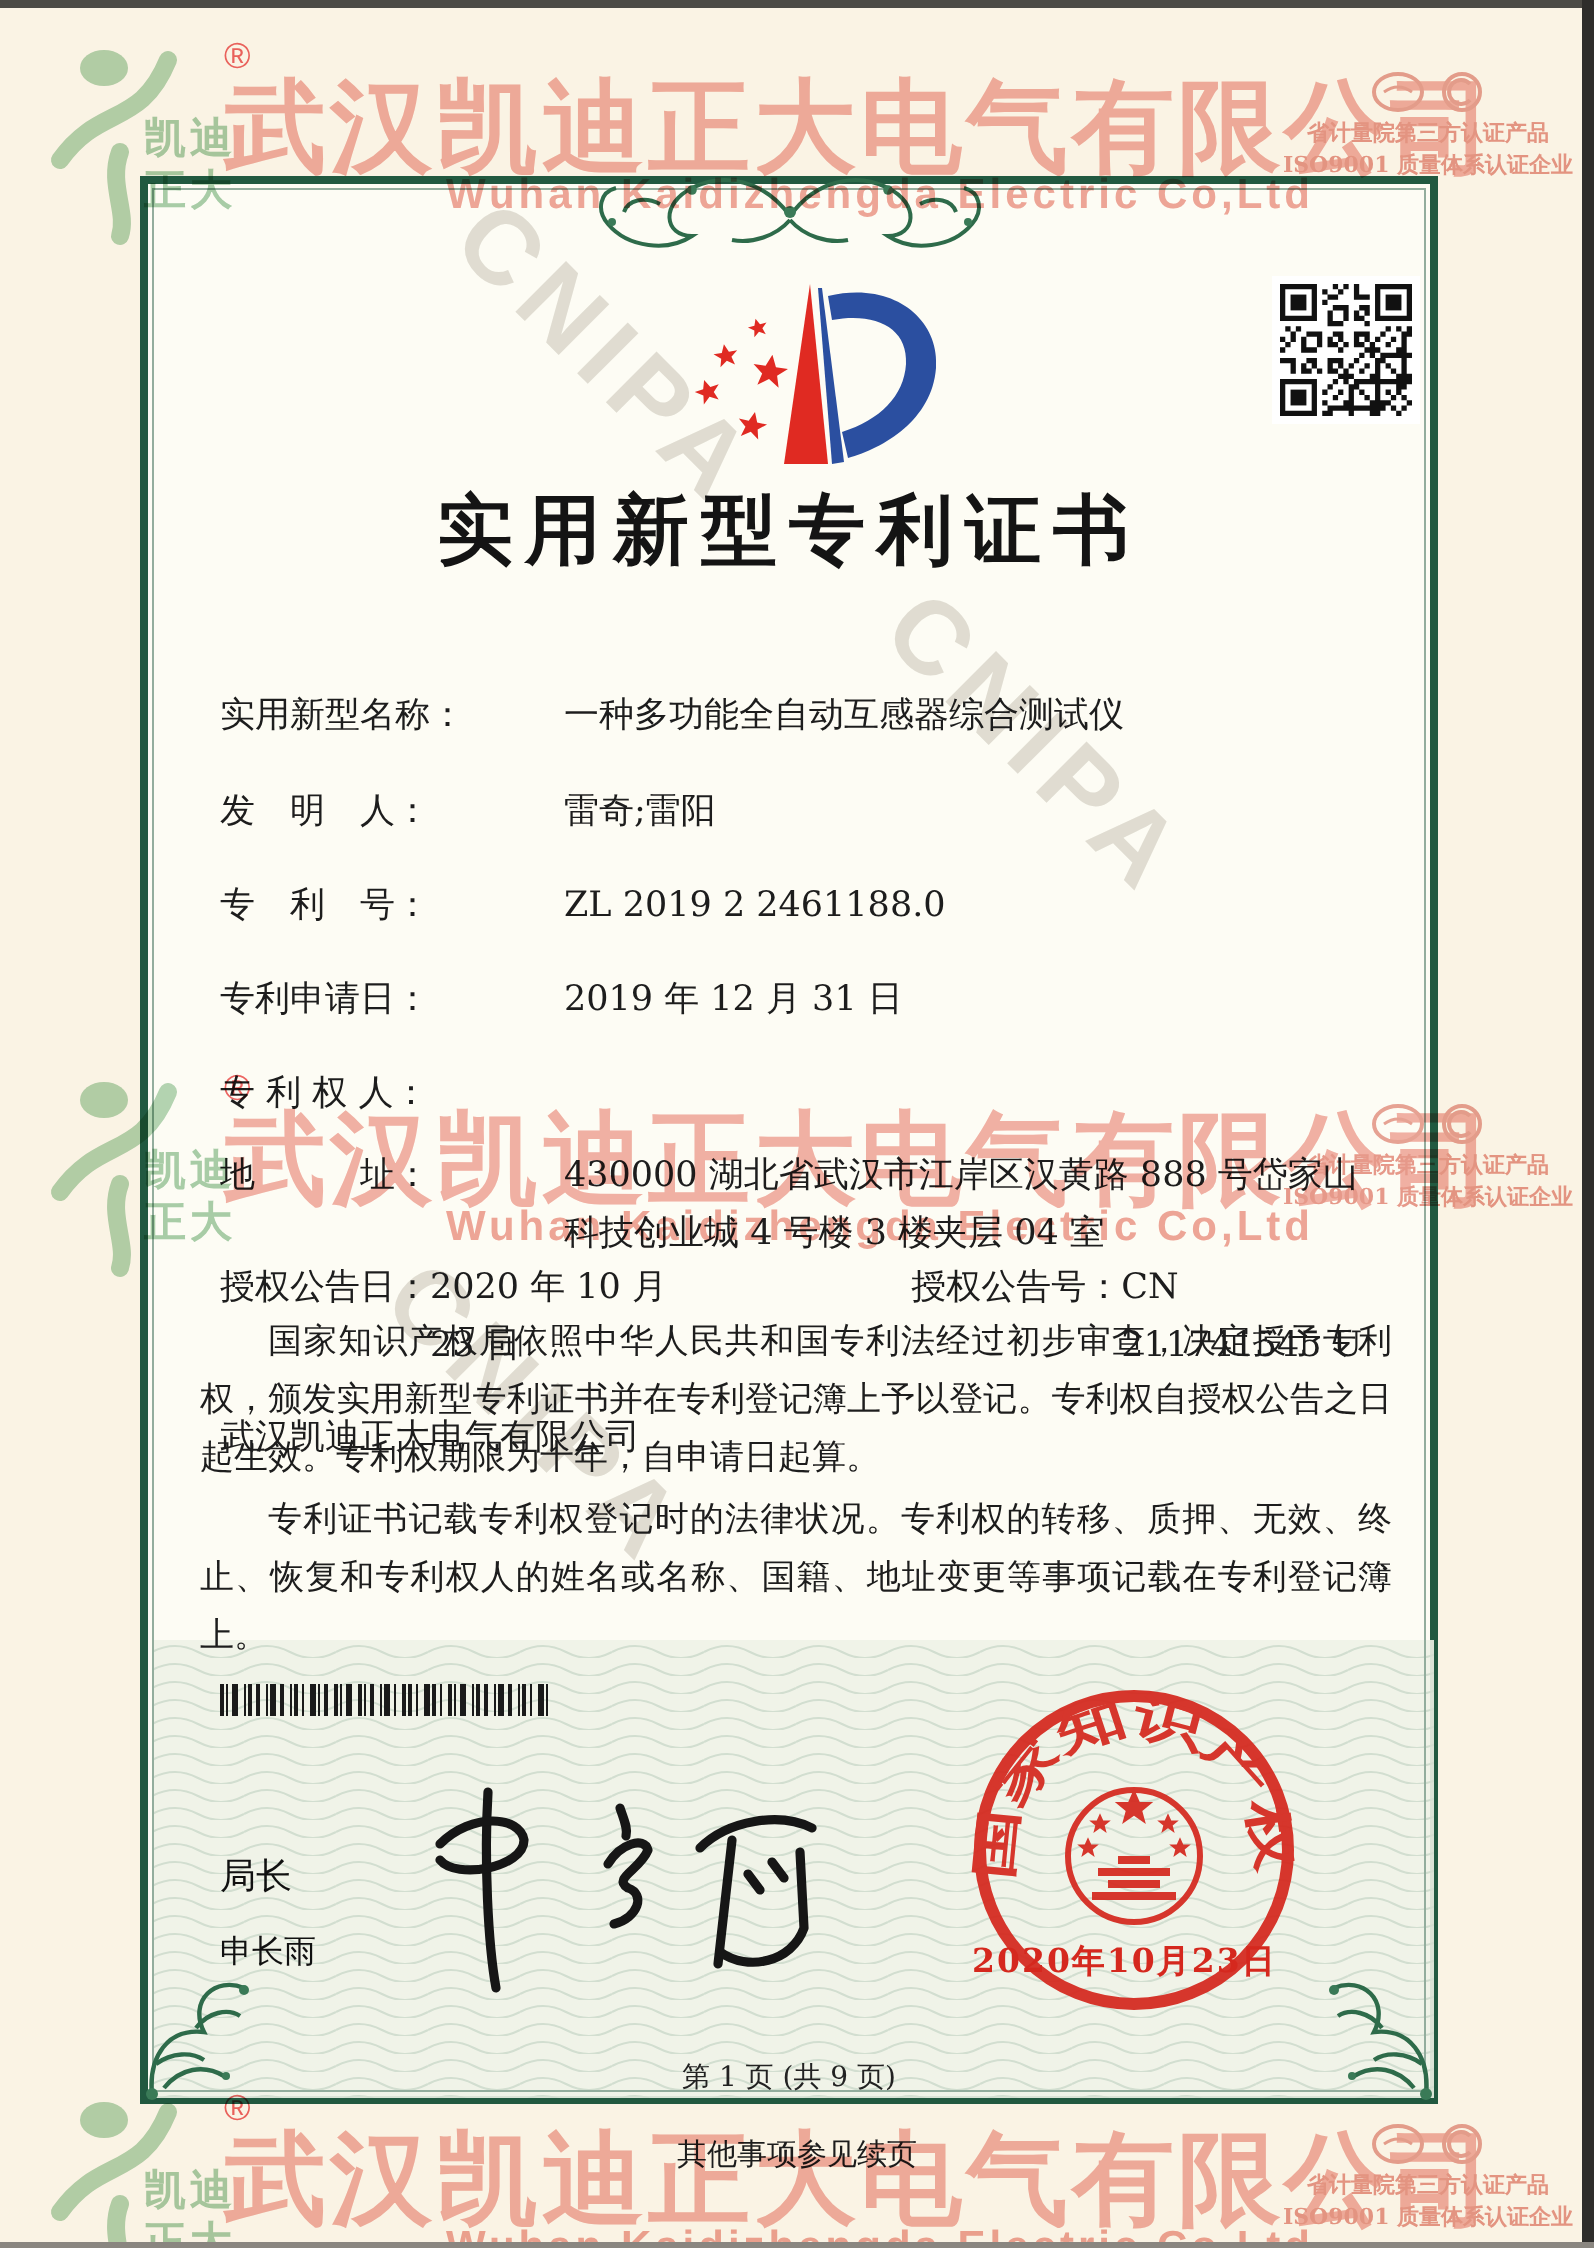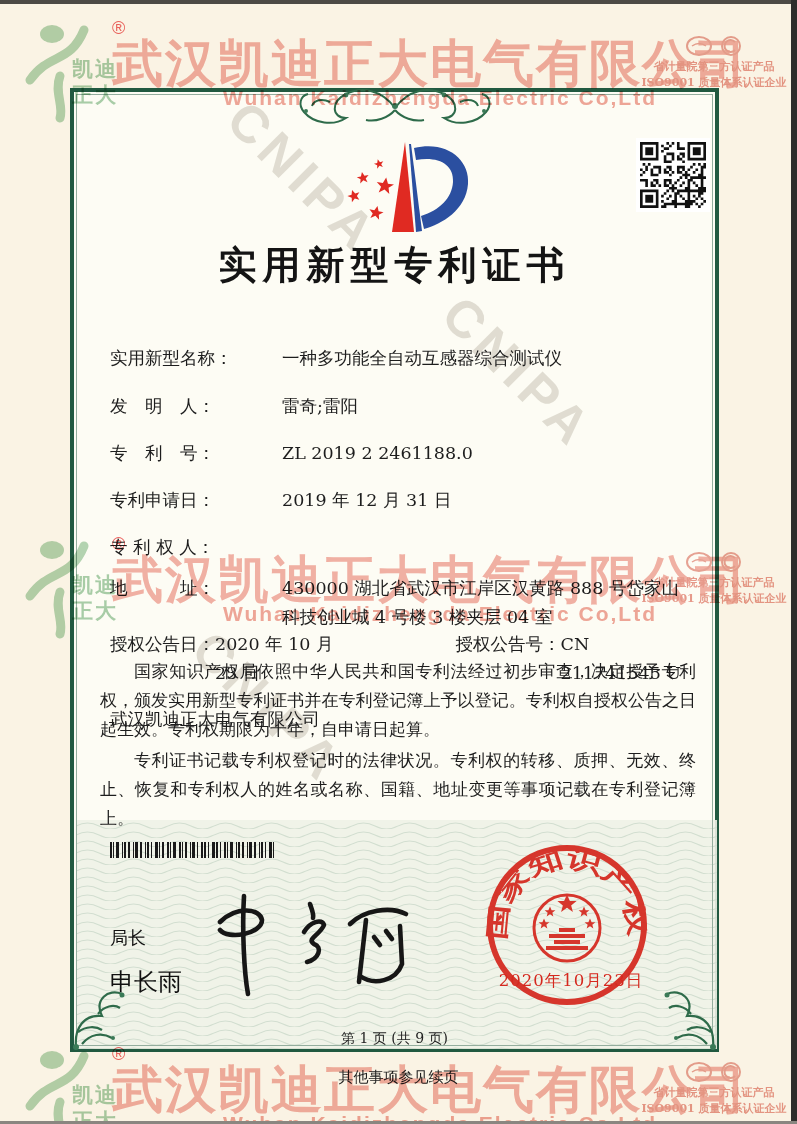--- a/index.html
+++ b/index.html
@@ -32,26 +32,26 @@
   .row-filing{top:394px;} .row-patentee{top:441px;flex-direction:column;} .row-address{top:482px;} .row-grant{top:538px;}
   .grant-pair{display:flex;} .grant-pair .f-label{flex:0 0 auto;}
   .grant-right{margin-left:66px;}
 
   .paras { position:absolute; left:26px; top:565px; width:596px; z-index:2; }
   .paras p { font-size:17px; line-height:29px; text-indent:2em; text-align:justify; color:#1d1d1d; margin-bottom:2px; }
 
   .barcode { position:absolute; left:36px; top:750px; z-index:2; }
   .director-label { position:absolute; left:36px; top:834px; font-size:18px; color:#111;
                     font-family:Liberation Mono, monospace; z-index:2; }
-  .director-name  { position:absolute; left:36px; top:874px; font-size:24px; color:#111;
+  .director-name  { position:absolute; left:36px; top:874px; font-size:16px; color:#111;
                     font-family:"DejaVu Sans","Liberation Sans",sans-serif; z-index:2; }
   .signature { position:absolute; left:118px; top:788px; z-index:2; }
   .seal { position:absolute; left:408px; top:748px; z-index:3; }
-  .seal-date { position:absolute; left:412px; top:878px; width:170px; text-align:center;
-               font-size:16.5px; font-weight:normal; color:#d5281e; z-index:4; letter-spacing:1px;}
+  .seal-date { position:absolute; left:412px; top:878px; width:170px; text-align:left;
+               font-size:16.5px; font-weight:bold; color:#d5281e; z-index:4; letter-spacing:1px;}
   .page-info { position:absolute; left:0; top:938px; width:100%; text-align:center; font-size:14px; color:#222; z-index:2; }
 
   .orn-top { position:absolute; left:50%; top:-14px; transform:translateX(-50%); z-index:3; }
   .orn-bl { position:absolute; left:-6px; bottom:-8px; z-index:3; }
   .orn-br { position:absolute; right:-6px; bottom:-8px; transform:scaleX(-1); z-index:3; }
 
   .note { position:absolute; left:0; top:1068px; width:100%; text-align:center; font-size:15px; color:#1c1c1c; z-index:2; }
 
   
   .wm-band { position:absolute; left:0; width:797px; height:118px; z-index:4;

